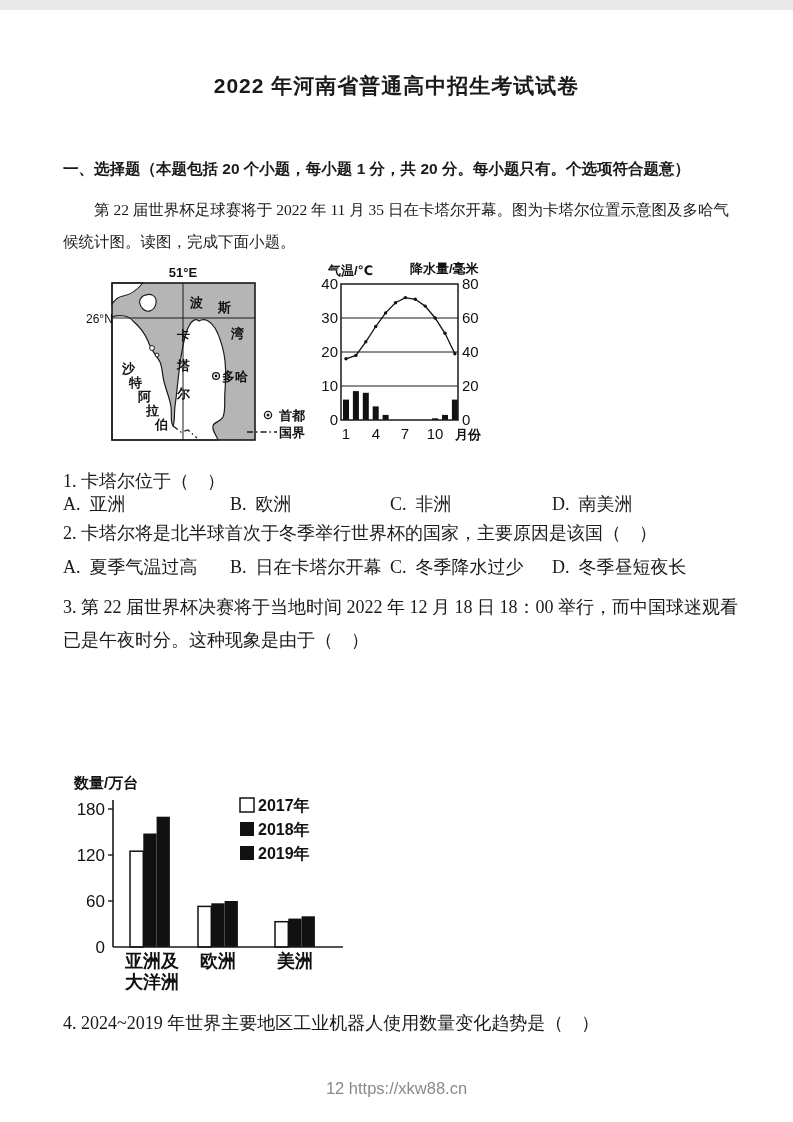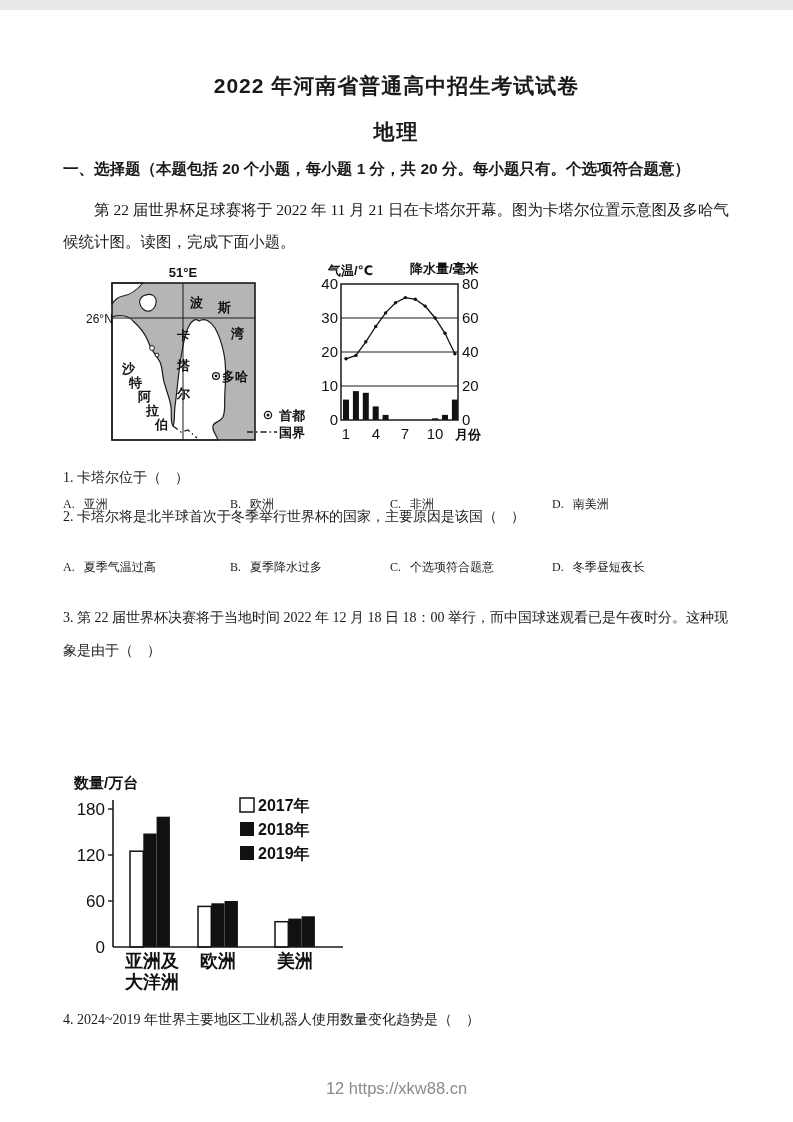--- a/index.html
+++ b/index.html
@@ -10,47 +10,46 @@
     color:#1a1a1a;
   }
   .abs{position:absolute;}
   .doc-title{top:62px;left:0;width:100%;text-align:center;font-size:21px;font-weight:bold;
     font-family:"Liberation Sans","DejaVu Sans",sans-serif;letter-spacing:1px;}
   .doc-subject{top:108px;left:0;width:100%;text-align:center;font-size:21px;font-weight:bold;
     font-family:"Liberation Sans","DejaVu Sans",sans-serif;letter-spacing:2px;}
   .section-heading{top:149px;left:63px;width:675px;font-size:15.5px;font-weight:bold;
     font-family:"Liberation Sans","DejaVu Sans",sans-serif;}
   .para{left:63px;width:673px;font-size:15.5px;line-height:32px;text-indent:2em;}
-  .q-stem{left:63px;width:675px;font-size:14px;line-height:33px;}
+  .q-stem{left:63px;width:675px;font-size:18px;line-height:33px;}
   .opts4{left:63px;width:690px;display:grid;grid-template-columns:167px 160px 162px 1fr;
-    font-size:12px;line-height:20px;}
+    font-size:18px;line-height:20px;}
   .opts2{left:63px;width:690px;display:grid;grid-template-columns:334px 1fr;
     font-size:15.5px;line-height:33px;}
   .opt-label{margin-right:9px;}
   .footer{top:1069px;left:0;width:100%;text-align:center;font-size:16.5px;color:#8a8a8a;
     font-family:"Liberation Sans","DejaVu Sans",sans-serif;}
   svg text{font-family:"Liberation Sans","DejaVu Sans",sans-serif;fill:#111;}
   .map-label{font-size:13px;font-weight:600;}
   .map-small{font-size:12px;}
   .axis-label{font-size:13px;font-weight:600;}
   .rtick{font-size:15px;}
   .cat{font-size:18px;font-weight:600;}
   .leg{font-size:16px;font-weight:600;}
   .ylab{font-size:15px;font-weight:600;}
 </style>
 </head>
 <body>
 
 <div class="page">
 
   <div class="abs doc-title">2022 年河南省普通高中招生考试试卷</div>
-  <div class="abs doc-subject">地理</div>
   <div class="abs section-heading">一、选择题（本题包括 20 个小题，每小题 1 分，共 20 分。每小题只有。个选项符合题意）</div>
 
-  <p class="abs para" style="top:168px">第 22 届世界杯足球赛将于 2022 年 11 月 21 日在卡塔尔开幕。图为卡塔尔位置示意图及多哈气候统计图。读图，完成下面小题。</p>
+  <p class="abs para" style="top:168px">第 22 届世界杯足球赛将于 2022 年 11 月 35 日在卡塔尔开幕。图为卡塔尔位置示意图及多哈气候统计图。读图，完成下面小题。</p>
 
   <svg class="abs" style="top:250px;left:85px" width="230" height="192" viewBox="0 0 230 192">
 
     <rect x="27" y="23" width="143" height="157" fill="#b5b5b5" stroke="none"></rect>
 
     <path fill="#ffffff" stroke="#1a1a1a" stroke-width="1.2" d="M27,57 C36,54 44,56 48,61 C55,67 60,74 63,81 C66,90 71,95 75,102 C78,109 77,117 80,125
          C82,133 85,139 86,147 C87,155 85,161 88,166
          C90,162 89,154 90,146 C92,132 93,118 95,104 C97,90 99,75 104,66 C107,60 111,58 114,61
          C120,57 126,62 130,68 C134,75 137,84 139,94 C141,104 141,117 140,131 C139,141 141,150 138,157
          C135,163 129,161 128,166 C127,171 131,174 133,180 L27,180 Z"></path>
@@ -166,32 +165,32 @@
     <span>1.</span>
     <span>卡塔尔位于（　）</span>
   </p>
   <div class="abs opts4" style="top:484px">
     <span class="opt"><span class="opt-label">A.</span><span>亚洲</span></span>
     <span class="opt"><span class="opt-label">B.</span><span>欧洲</span></span>
     <span class="opt"><span class="opt-label">C.</span><span>非洲</span></span>
     <span class="opt"><span class="opt-label">D.</span><span>南美洲</span></span>
   </div>
 
-  <p class="abs q-stem" style="top:476px">
+  <p class="abs q-stem" style="top:489px">
     <span>2.</span>
     <span>卡塔尔将是北半球首次于冬季举行世界杯的国家，主要原因是该国（　）</span>
   </p>
   <div class="abs opts4" style="top:547px">
     <span class="opt"><span class="opt-label">A.</span><span>夏季气温过高</span></span>
-    <span class="opt"><span class="opt-label">B.</span><span>夏季降水过多</span></span>
-    <span class="opt"><span class="opt-label">C.</span><span>个选项符合题意</span></span>
+    <span class="opt"><span class="opt-label">B.</span><span>日在卡塔尔开幕</span></span>
+    <span class="opt"><span class="opt-label">C.</span><span>冬季降水过少</span></span>
     <span class="opt"><span class="opt-label">D.</span><span>冬季昼短夜长</span></span>
   </div>
 
-  <p class="abs q-stem" style="top:577px">
+  <p class="abs q-stem" style="top:563px">
     <span>3.</span>
     <span>第 22 届世界杯决赛将于当地时间 2022 年 12 月 18 日 18：00 举行，而中国球迷观看已是午夜时分。这种现象是由于（　）</span>
   </p>
 
 
   <svg id="robot-svg" class="abs" style="top:762px;left:68px" width="330" height="226" viewBox="0 0 330 226">
     <text x="6" y="16" class="ylab">数量/万台</text>
 
     <g>
         <rect x="62.0" y="79.2" width="13.3" height="95.8" fill="#fff" stroke="#111" stroke-width="1.5"></rect>

